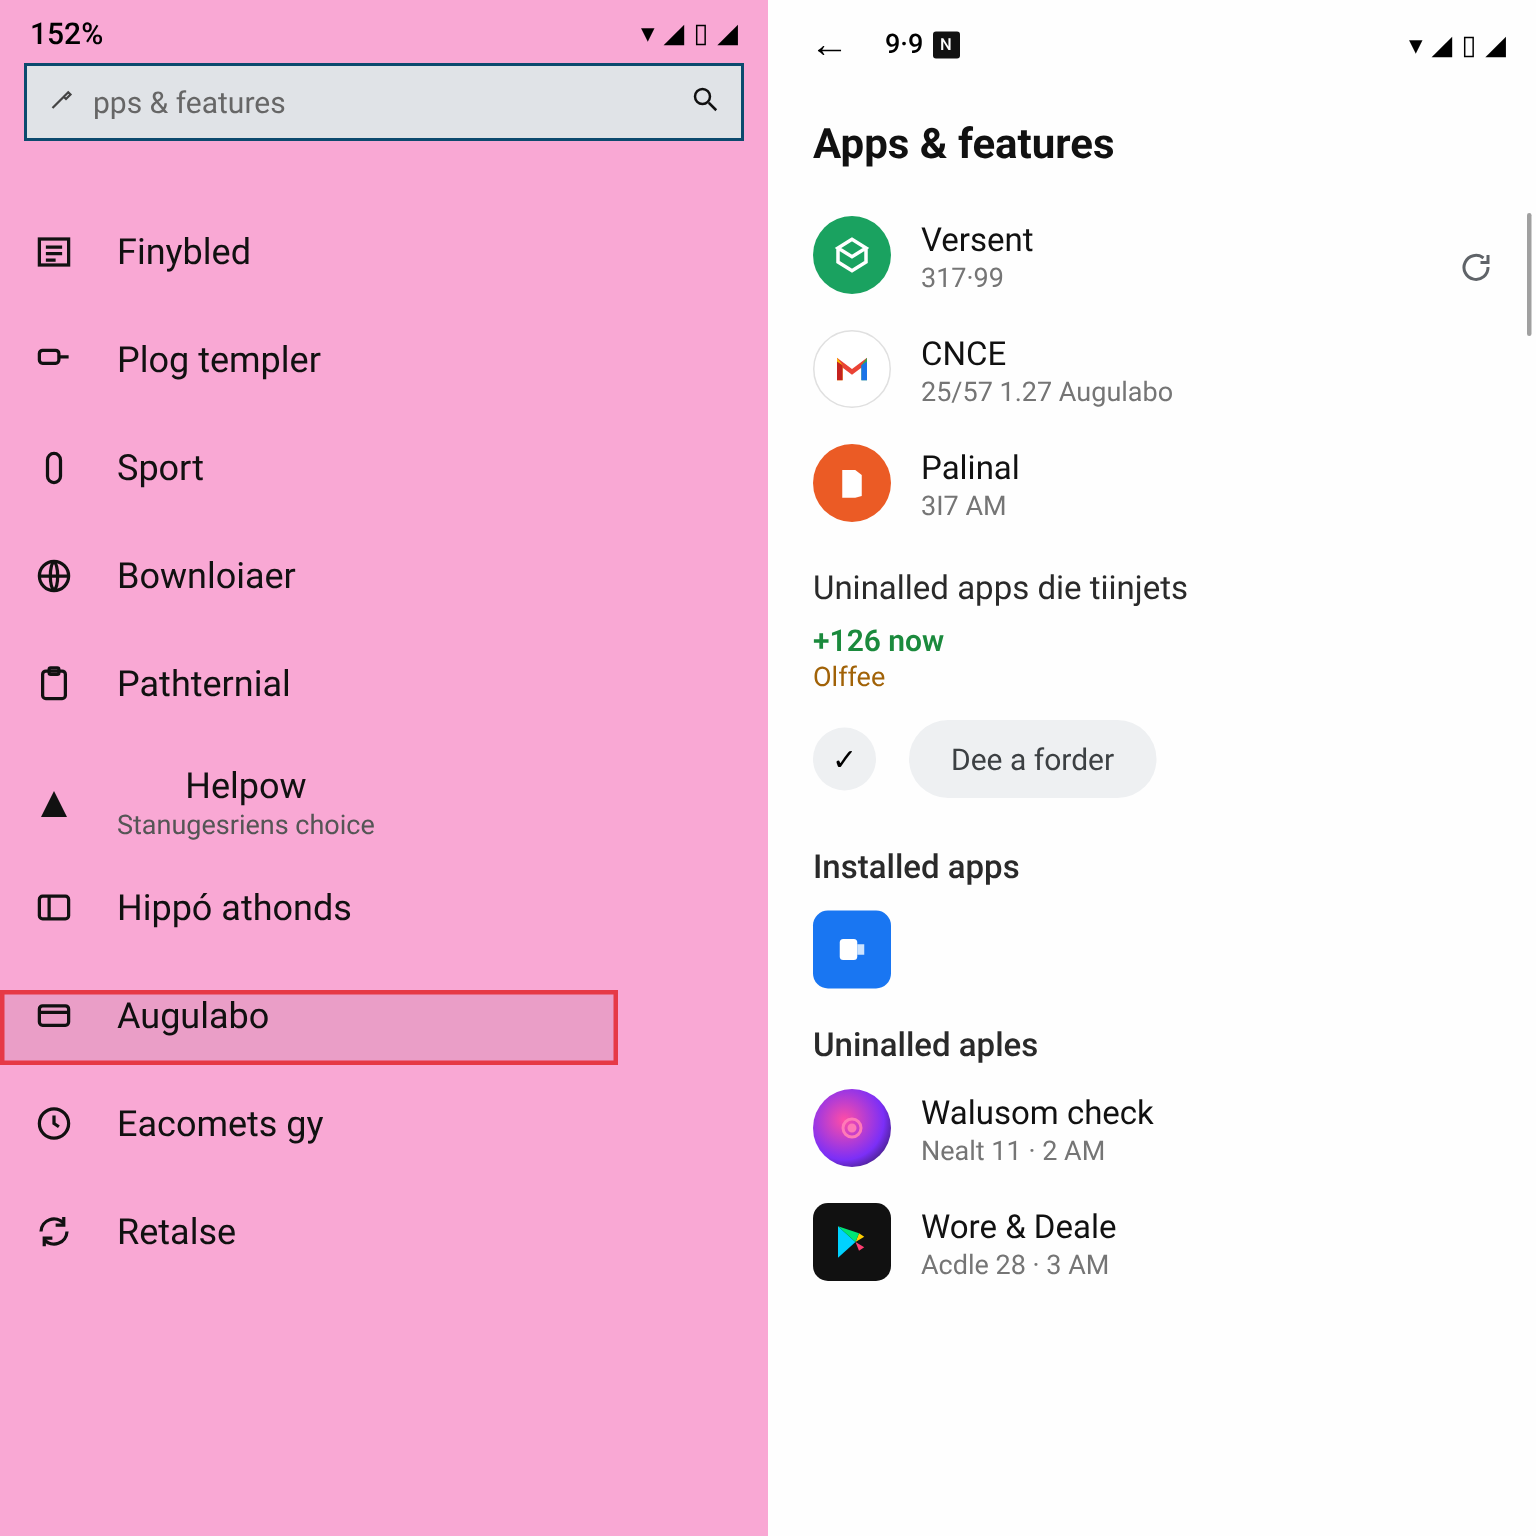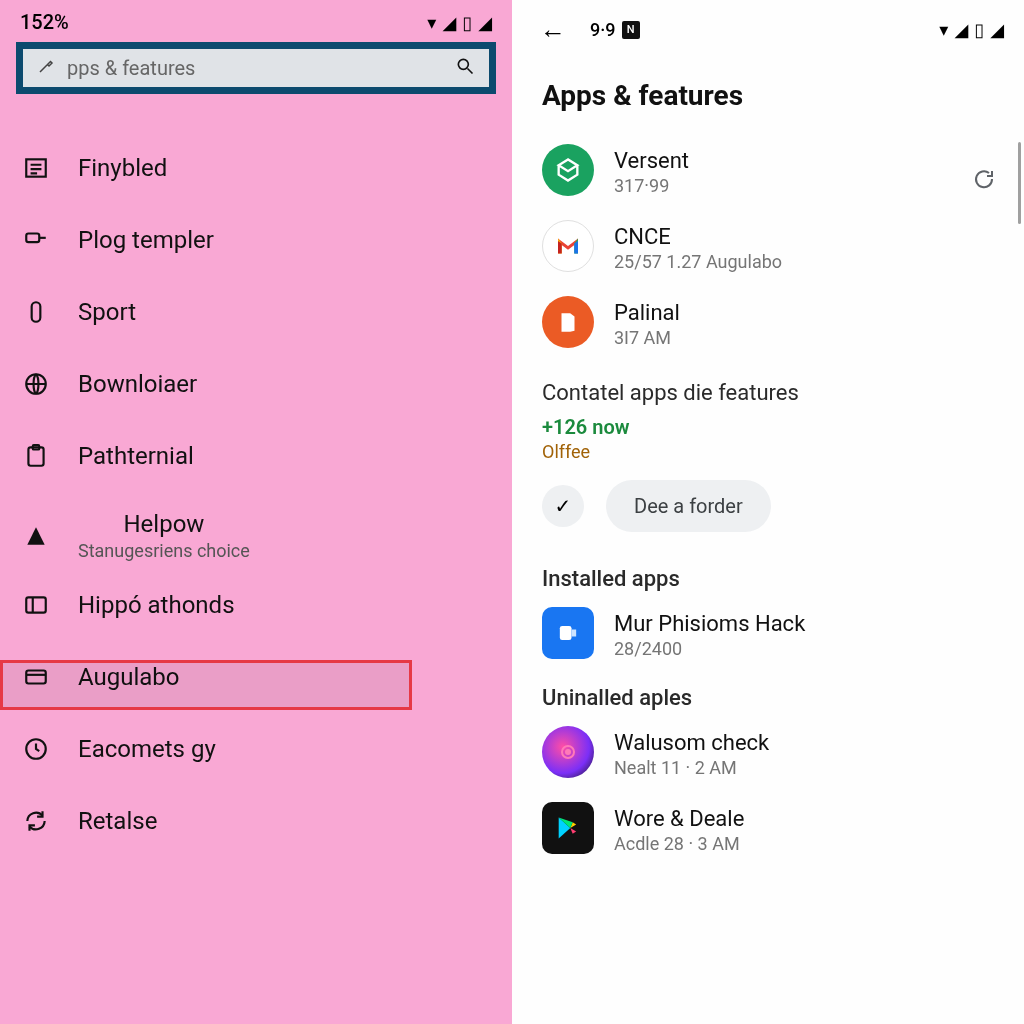--- a/index.html
+++ b/index.html
@@ -7,21 +7,21 @@
   .panel-left { width: 512px; height: 1024px; background: #f9a8d4; position: relative; }
   .panel-right { width: 512px; height: 1024px; background: #fefefe; position: relative; }
 
   
   .status-bar-left { display:flex; align-items:center; justify-content:space-between; padding:10px 20px 8px; font-size:20px; font-weight:500; }
   .status-icons-left { display:flex; gap:6px; align-items:center; font-size:18px; }
   .left-header { display:flex; align-items:center; gap:22px; padding:24px 22px 20px; }
   .home-icon { width:26px; height:26px; display:flex; align-items:center; justify-content:center; }
   .left-title { font-size:30px; font-weight:600; color:#111; }
   .search-wrap { margin:0 16px 10px; }
-  .search-box { height:52px; border:7px solid #0c4a6e; background:#e0e3e7; display:flex; align-items:center; padding:0 14px; gap:12px; }
+  .search-box { height:52px; border:2px solid #0c4a6e; background:#e0e3e7; display:flex; align-items:center; padding:0 14px; gap:12px; }
   .search-placeholder { flex:1; color:#666; font-size:20px; }
   .search-icon-right { font-size:20px; }
   .nav-list { padding:28px 0 0; }
   .nav-item { display:flex; align-items:center; gap:28px; padding:22px 22px; font-size:24px; color:#111; cursor:pointer; }
   .nav-item .icon-slot { width:28px; height:28px; display:flex; align-items:center; justify-content:center; flex:0 0 28px; }
   .nav-icon-svg { width:26px; height:26px; }
   .nav-item-stacked { display:flex; flex-direction:column; align-items:center; gap:2px; }
   .nav-item-stacked .sub { font-size:18px; color:#555; }
   .highlight-row { position:absolute; left:0; right:100px; height:50px; border:3px solid #e63946; background:rgba(0,0,0,0.06); pointer-events:none; }
 
@@ -255,40 +255,36 @@
             <path d="M6 4h8l4 3v13l-4 1H6z M10 4v16"></path>
           </svg>
       </span>
       <span class="app-text">
         <span class="app-name">Palinal</span>
         <span class="app-sub">3I7 AM</span>
       </span>
       <span class="row-trailing"><span class="blue-dot"></span></span>
     </div>
 
-    <div class="section-title">Contatel apps die features</div>
+    <div class="section-title">Uninalled apps die tiinjets</div>
     <div class="section-count">+126 now</div>
     <div class="section-muted">Olffee</div>
 
     <div class="pill-row">
       <span class="check-pill">✓</span>
       <span class="action-pill">Dee a forder</span>
     </div>
 
     <div class="section-title" style="font-weight:500;padding-top:26px;">Installed apps</div>
     <div class="app-row">
       <span class="app-icon square ic-phisioms">
         <svg viewBox="0 0 24 24" width="28" height="28" fill="#fff">
             <rect x="5" y="6" width="10" height="12" rx="2"></rect>
             <path d="M15 9h4v6h-4z" fill="#cde4ff"></path>
           </svg>
-      </span>
-      <span class="app-text">
-        <span class="app-name">Mur Phisioms Hack</span>
-        <span class="app-sub">28/2400</span>
       </span>
     </div>
 
     <div class="section-title" style="font-weight:500;padding-top:12px;">Uninalled aples</div>
 
     <div class="app-row">
       <span class="app-icon ic-walusom">
         <svg viewBox="0 0 24 24" width="24" height="24" fill="none" stroke="#ff7ab8" stroke-width="2">
             <circle cx="12" cy="12" r="6"></circle>
             <circle cx="12" cy="12" r="2" fill="#ff7ab8"></circle>

